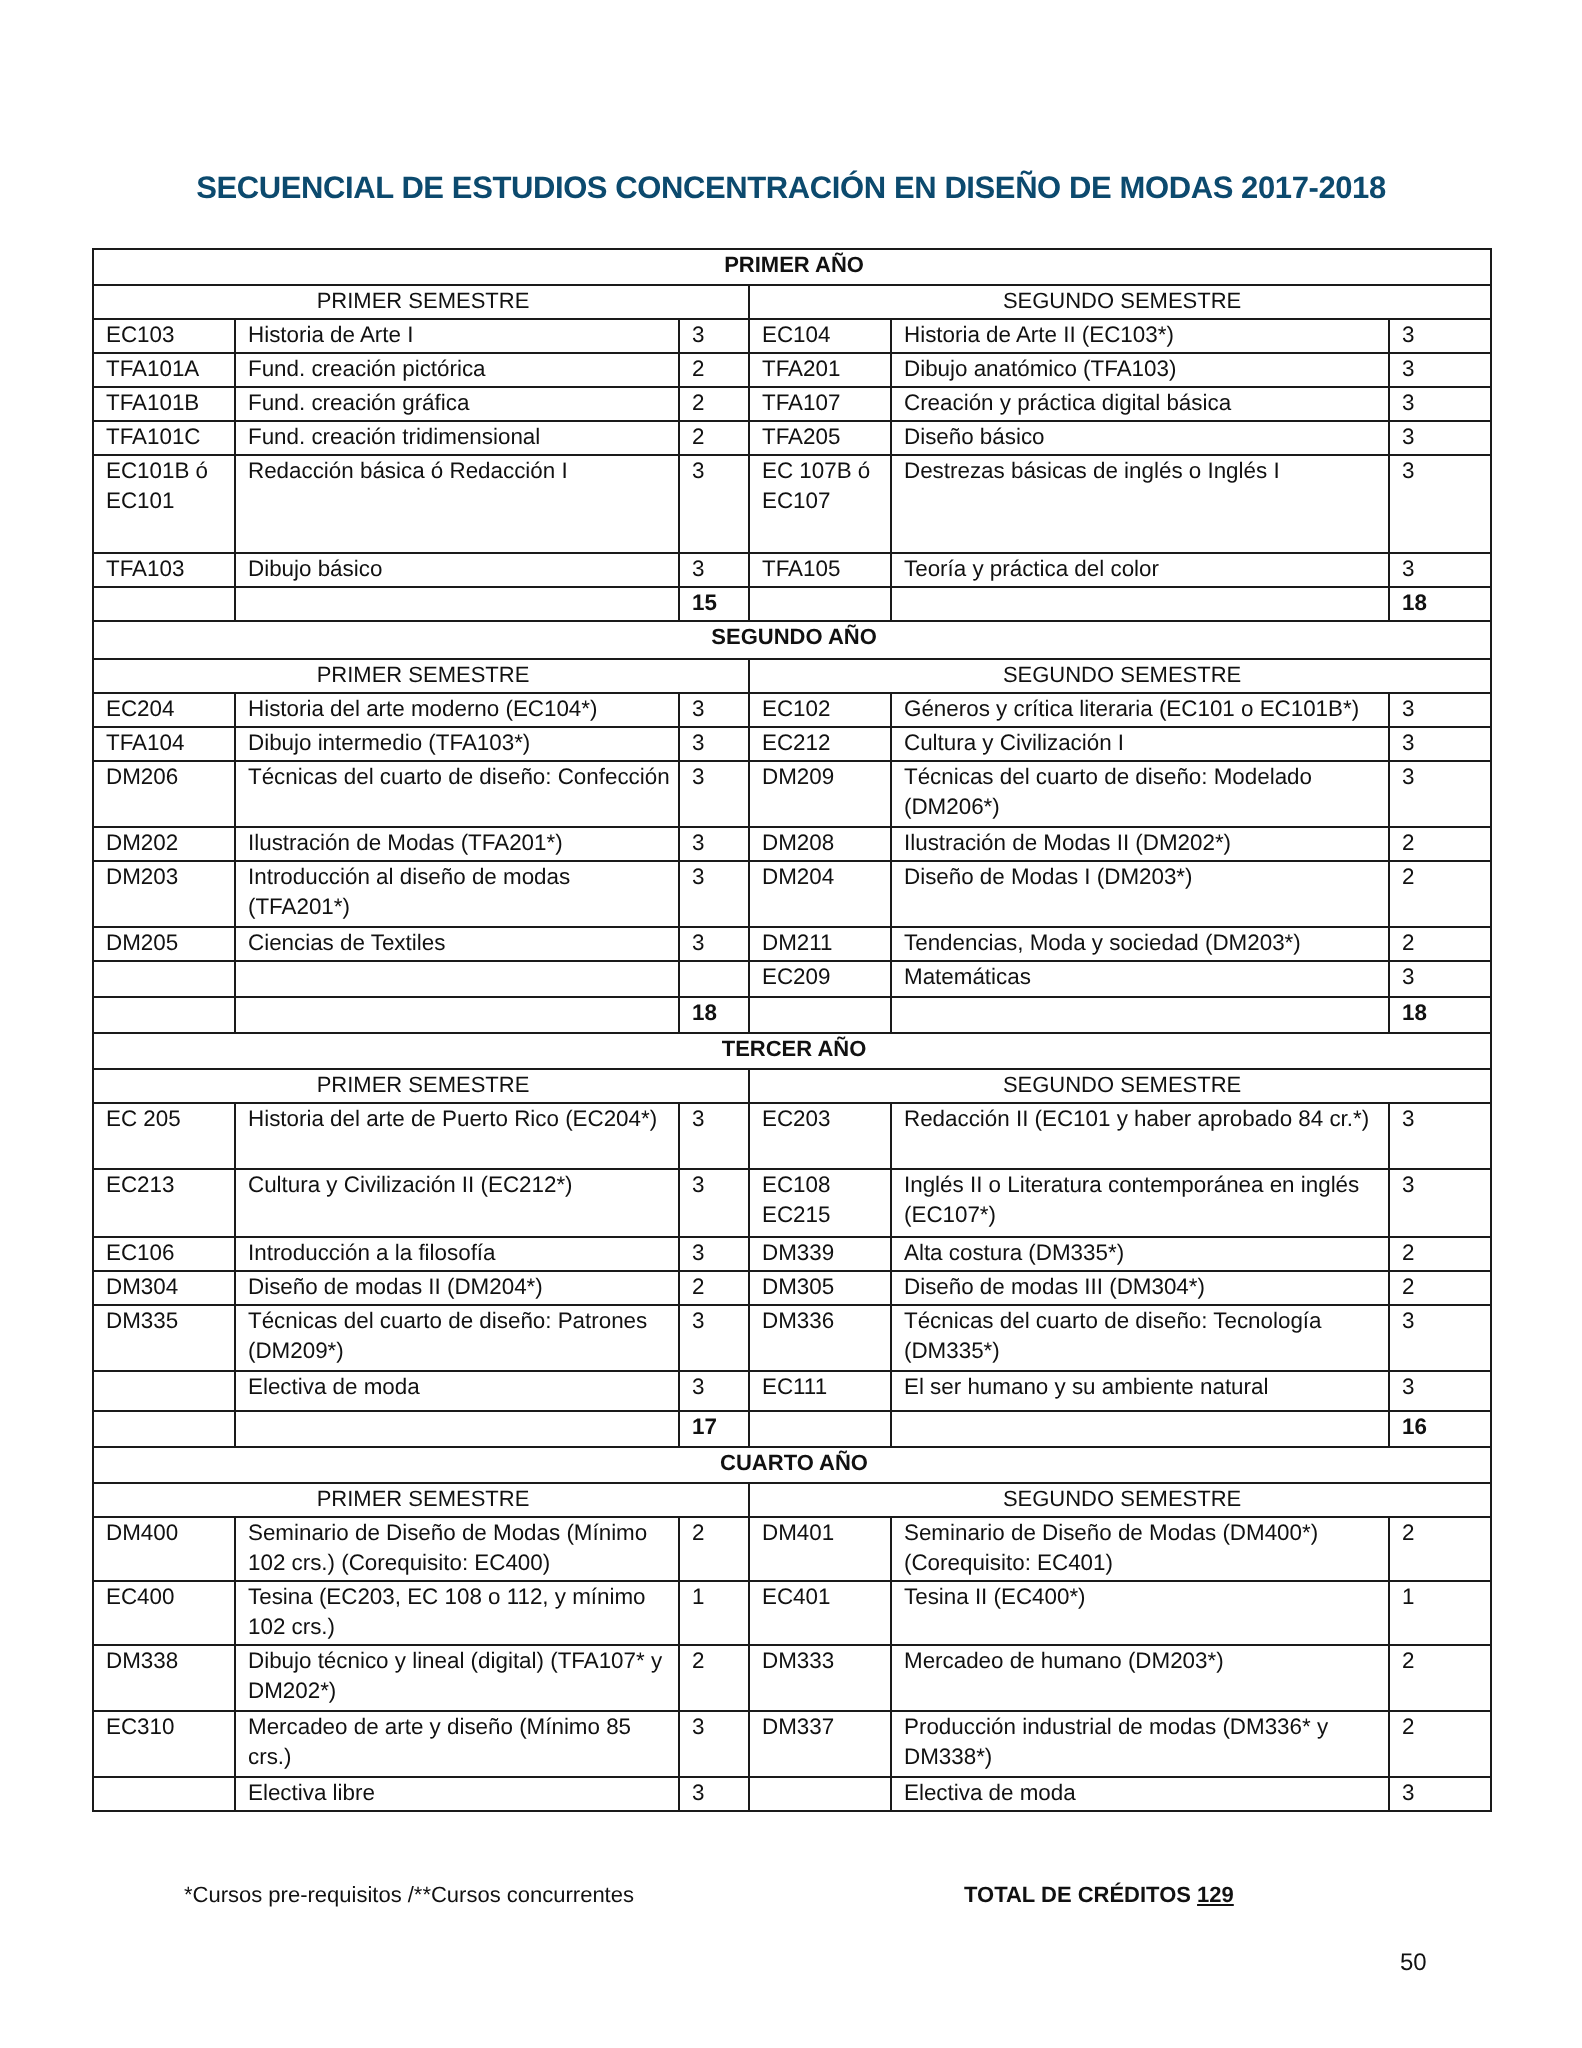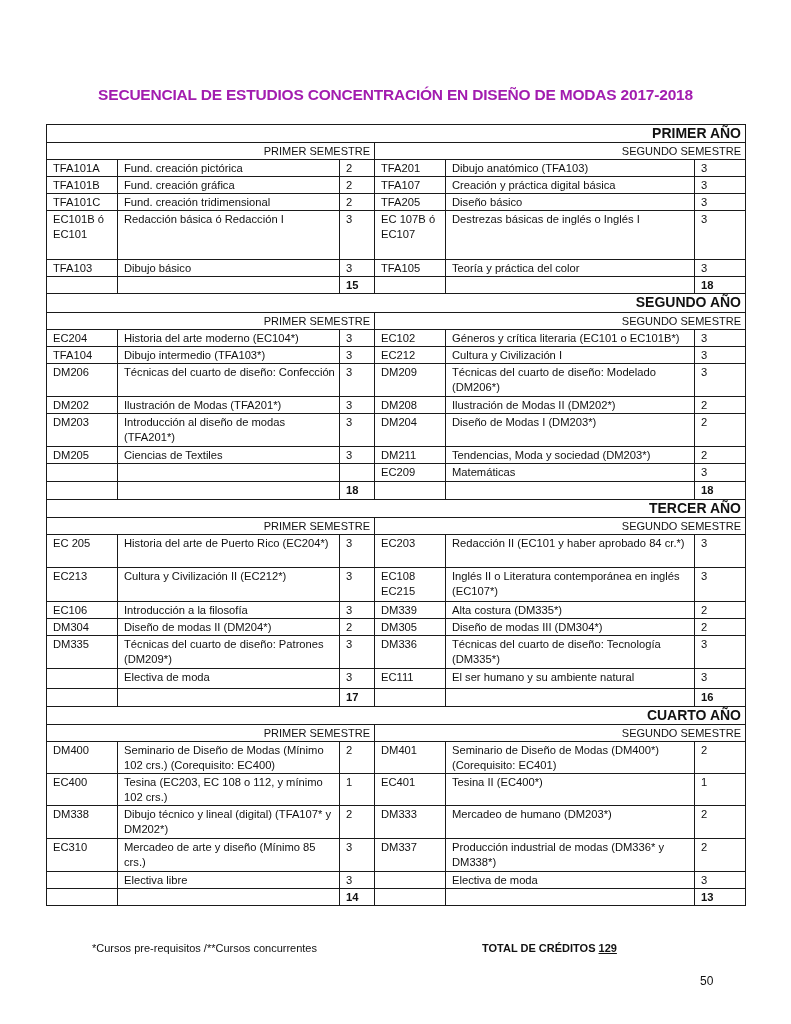--- a/index.html
+++ b/index.html
@@ -1,26 +1,26 @@
 <!DOCTYPE html>
 <html><head>
 <meta charset="utf-8">
 <style>
   html, body { margin: 0; padding: 0; background: #ffffff; }
   body { width: 791px; height: 1024px; position: relative; overflow: hidden;
          font-family: "Liberation Sans", sans-serif; color: #111; }
   .title { position: absolute; top: 86px; left: 0; width: 791px; text-align: center;
-           font-weight: bold; font-size: 15.5px; letter-spacing: -0.2px; color: #a21caf; }
+           font-weight: bold; font-size: 15.5px; letter-spacing: -0.2px; color: #0c4a6e; }
   table.seq { position: absolute; top: 124px; left: 46px; width: 699px;
               border-collapse: collapse; table-layout: fixed; font-size: 11.2px; }
   table.seq td { border: 1.4px solid #1a1a1a; padding: 1px 4px 0 6px; vertical-align: top;
                  line-height: 15px; overflow: hidden; }
   td.code { vertical-align: middle; }
-  td.yr { text-align: right; font-weight: bold; font-size: 14px; vertical-align: middle; padding: 0; }
-  td.sem { text-align: right; vertical-align: middle; padding: 0; font-size: 11px; }
+  td.yr { text-align: center; font-weight: bold; font-size: 11px; vertical-align: middle; padding: 0; }
+  td.sem { text-align: center; vertical-align: middle; padding: 0; font-size: 11px; }
   td.cr { padding-left: 5px; }
   td.tot { font-weight: bold; padding-left: 5px; }
   td.mid { vertical-align: middle; }
   td.bot { vertical-align: bottom; }
   .footer-left { position: absolute; top: 942px; left: 92px; font-size: 11px; }
   .footer-right { position: absolute; top: 942px; left: 482px; font-size: 11px; font-weight: bold; }
   .footer-right .num { text-decoration: underline; }
   .pageno { position: absolute; top: 974px; left: 700px; font-size: 12px; }
 </style>
 </head>
@@ -38,20 +38,28 @@
       <col style="width:51px">
   </colgroup>
   <tbody id="tbody">
       <tr style="height: 18px;">
         <td class="yr" colspan="6">PRIMER AÑO</td>
       </tr>
       <tr style="height: 17px;">
         <td class="sem" colspan="3">PRIMER SEMESTRE</td>
         <td class="sem" colspan="3">SEGUNDO SEMESTRE</td>
       </tr>
+      <tr style="height: 17px;">
+        <td class="code">EC103</td>
+        <td>Historia de Arte I</td>
+        <td class="cr ">3</td>
+        <td class="code">EC104</td>
+        <td>Historia de Arte II (EC103*)</td>
+        <td class="cr ">3</td>
+      </tr>
       <tr style="height: 16px;">
         <td class="code">TFA101A</td>
         <td>Fund. creación pictórica</td>
         <td class="cr ">2</td>
         <td class="code">TFA201</td>
         <td>Dibujo anatómico (TFA103)</td>
         <td class="cr ">3</td>
       </tr>
       <tr style="height: 17px;">
         <td class="code">TFA101B</td>
@@ -267,28 +275,20 @@
         <td class="cr ">2</td>
       </tr>
       <tr style="height: 17px;">
         <td class="code"></td>
         <td>Electiva libre</td>
         <td class="cr ">3</td>
         <td class="code"></td>
         <td>Electiva de moda</td>
         <td class="cr ">3</td>
       </tr>
-      <tr style="height: 17px;">
-        <td></td>
-        <td></td>
-        <td class="tot">14</td>
-        <td></td>
-        <td></td>
-        <td class="tot">13</td>
-      </tr>
     </tbody>
 </table>
 
 <div class="footer-left">*Cursos pre-requisitos /**Cursos concurrentes</div>
 <div class="footer-right">
   <span>TOTAL DE CRÉDITOS </span><span class="num">129</span>
 </div>
 <div class="pageno">50</div>
 
 </body></html>

